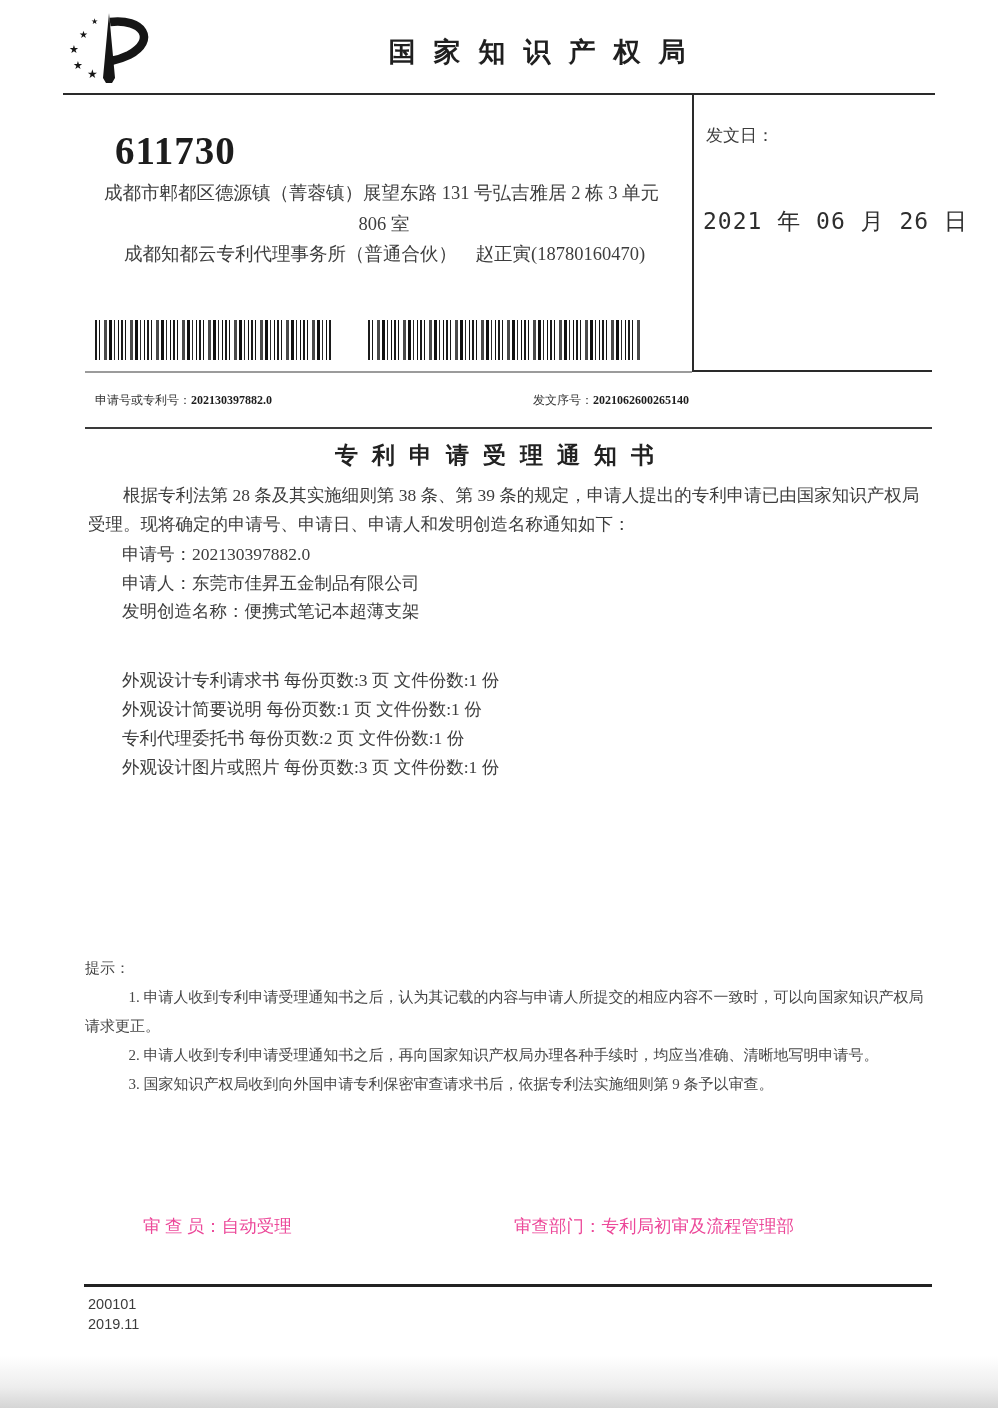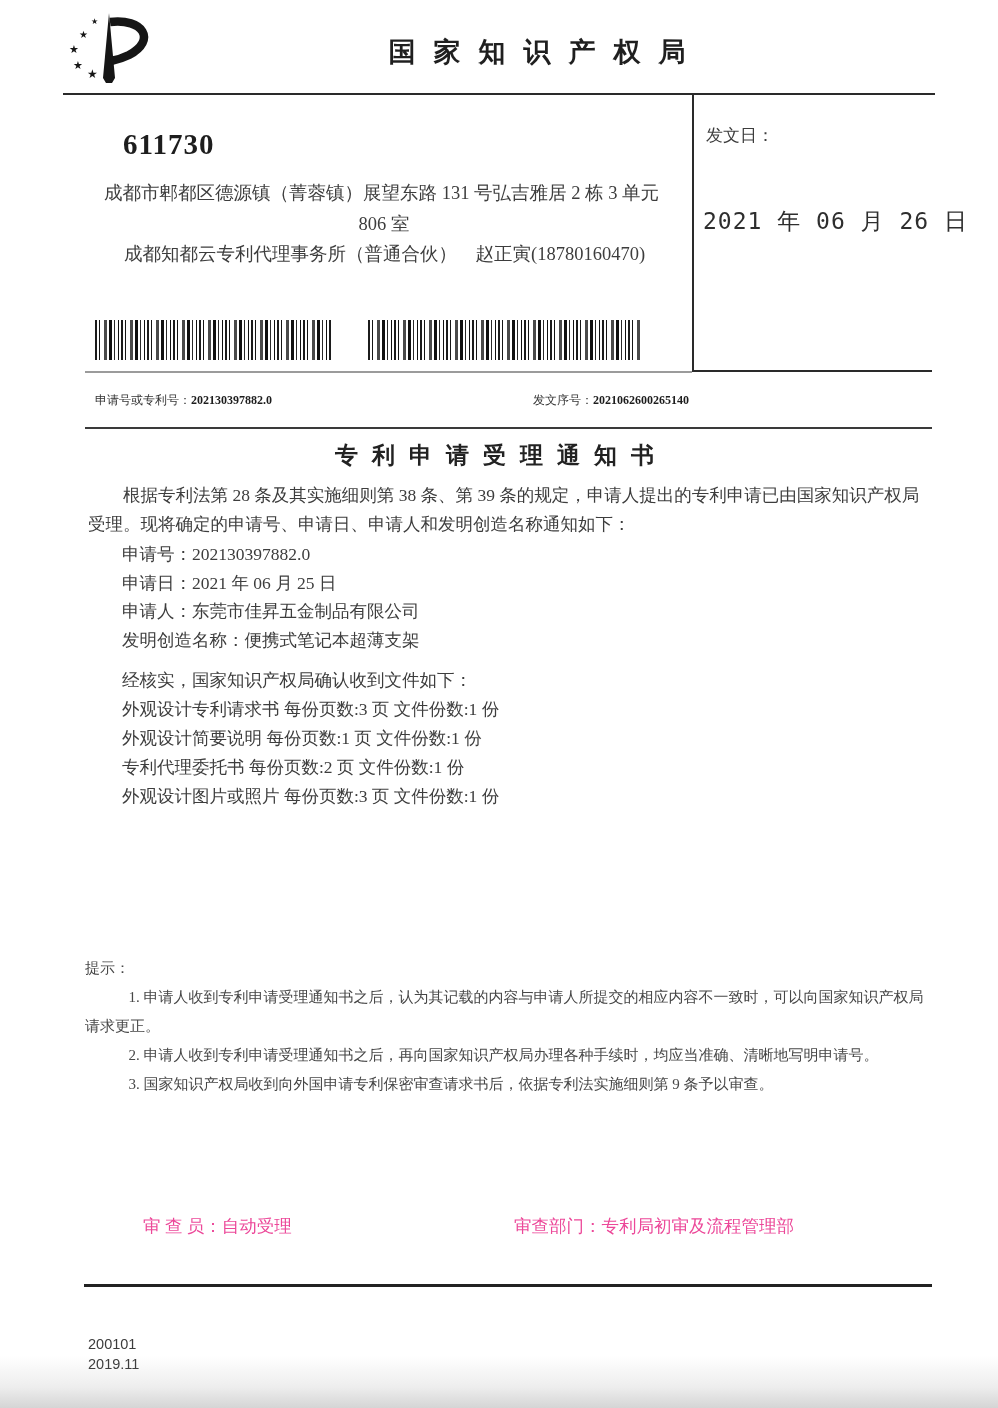--- a/index.html
+++ b/index.html
@@ -13,21 +13,21 @@
   
   .agency-title {
     left:0; top:34px; width:998px; text-align:center;
     font-size:27px; font-weight:600; letter-spacing:18px; padding-left:18px;
     color:#1f1f1f; box-sizing:border-box;margin-left:38px;
   }
   .hline { background:#2a2a2a; height:2px; }
   .vline { background:#2a2a2a; width:2px; }
 
   
-  .doc-code { left:115px; top:128px; font-size:29px; font-weight:bold; letter-spacing:1px; color:#1d1d1d;margin-left:8px; }
+  .doc-code { left:115px; top:128px; font-size:39px; font-weight:bold; letter-spacing:1px; color:#1d1d1d; }
   .addr1 { left:104px; top:180px; width:560px; font-size:18.5px; }
   .addr2 { left:104px; top:211px; width:560px; text-align:center; font-size:18.5px; }
   .agent { left:124px; top:241px; width:560px; font-size:18.5px; }
 
   
   .dispatch-label { left:706px; top:124px; font-size:17px; }
   .dispatch-date {
     left:703px; top:206px; font-size:23px; color:#2e2e2e;
     font-family:"DejaVu Sans Mono","Liberation Mono",monospace; letter-spacing:1px;
   }
@@ -66,21 +66,21 @@
   .tips { left:85px; top:954px; width:850px; font-size:15px; line-height:29px; color:#474747; }
   .tips p { margin:0; text-indent:2.9em; }
   .tips .tips-heading { text-indent:0; }
 
   
   .signoff { top:1214px; font-size:17.5px; color:#ec4899; }
 
   
   .footer-line { top:1284px; left:84px; width:848px; height:3px; background:#222; }
   .footer { font-family:"Liberation Sans","DejaVu Sans",sans-serif; font-size:14.5px; line-height:20px; color:#3c3c3c; }
-  .footer-codes { left:88px; top:1294px;margin-top:40px; }
+  .footer-codes { left:88px; top:1294px; }
   .footer-text { left:178px; top:1294px; width:762px; }
 
   .scan-shade {
     left:0; bottom:0; width:998px; height:52px;
     background:linear-gradient(to bottom, rgba(130,130,130,0) 0%, rgba(130,130,130,0.14) 60%, rgba(115,115,115,0.30) 100%);
   }
   .star { position:absolute; color:#161616; line-height:1; }
 </style>
 </head>
 <body>
@@ -123,27 +123,25 @@
   <div class="abs numbers-row" style="left:533px;">
     <span class="num-label">发文序号：</span><span class="num-value">2021062600265140</span>
   </div>
   <div class="abs" style="left:85px; top:427px; width:847px; height:2px; background:#3a3a3a;"></div>
 
   <div class="abs notice-title">专利申请受理通知书</div>
   <div class="abs body-par">根据专利法第 28 条及其实施细则第 38 条、第 39 条的规定，申请人提出的专利申请已由国家知识产权局受理。现将确定的申请号、申请日、申请人和发明创造名称通知如下：</div>
 
   <div class="abs fields">
     <div><span>申请号：</span><span>202130397882.0</span></div>
-    <div><span>申请日：</span><span>2021 年 06 月 25 日</span></div>
     <div><span>申请人：</span><span>东莞市佳昇五金制品有限公司</span></div>
     <div><span>发明创造名称：</span><span>便携式笔记本超薄支架</span></div>
   </div>
 
   <div class="abs recv">
-    <div>经核实，国家知识产权局确认收到文件如下：</div>
     <div>外观设计专利请求书 每份页数:3 页  文件份数:1 份</div>
     <div>外观设计简要说明 每份页数:1 页  文件份数:1 份</div>
     <div>专利代理委托书 每份页数:2 页  文件份数:1 份</div>
     <div>外观设计图片或照片 每份页数:3 页  文件份数:1 份</div>
   </div>
 
   <div class="abs tips">
     <p class="tips-heading">提示：</p>
     <p>1. 申请人收到专利申请受理通知书之后，认为其记载的内容与申请人所提交的相应内容不一致时，可以向国家知识产权局请求更正。</p>
     <p>2. 申请人收到专利申请受理通知书之后，再向国家知识产权局办理各种手续时，均应当准确、清晰地写明申请号。</p>

